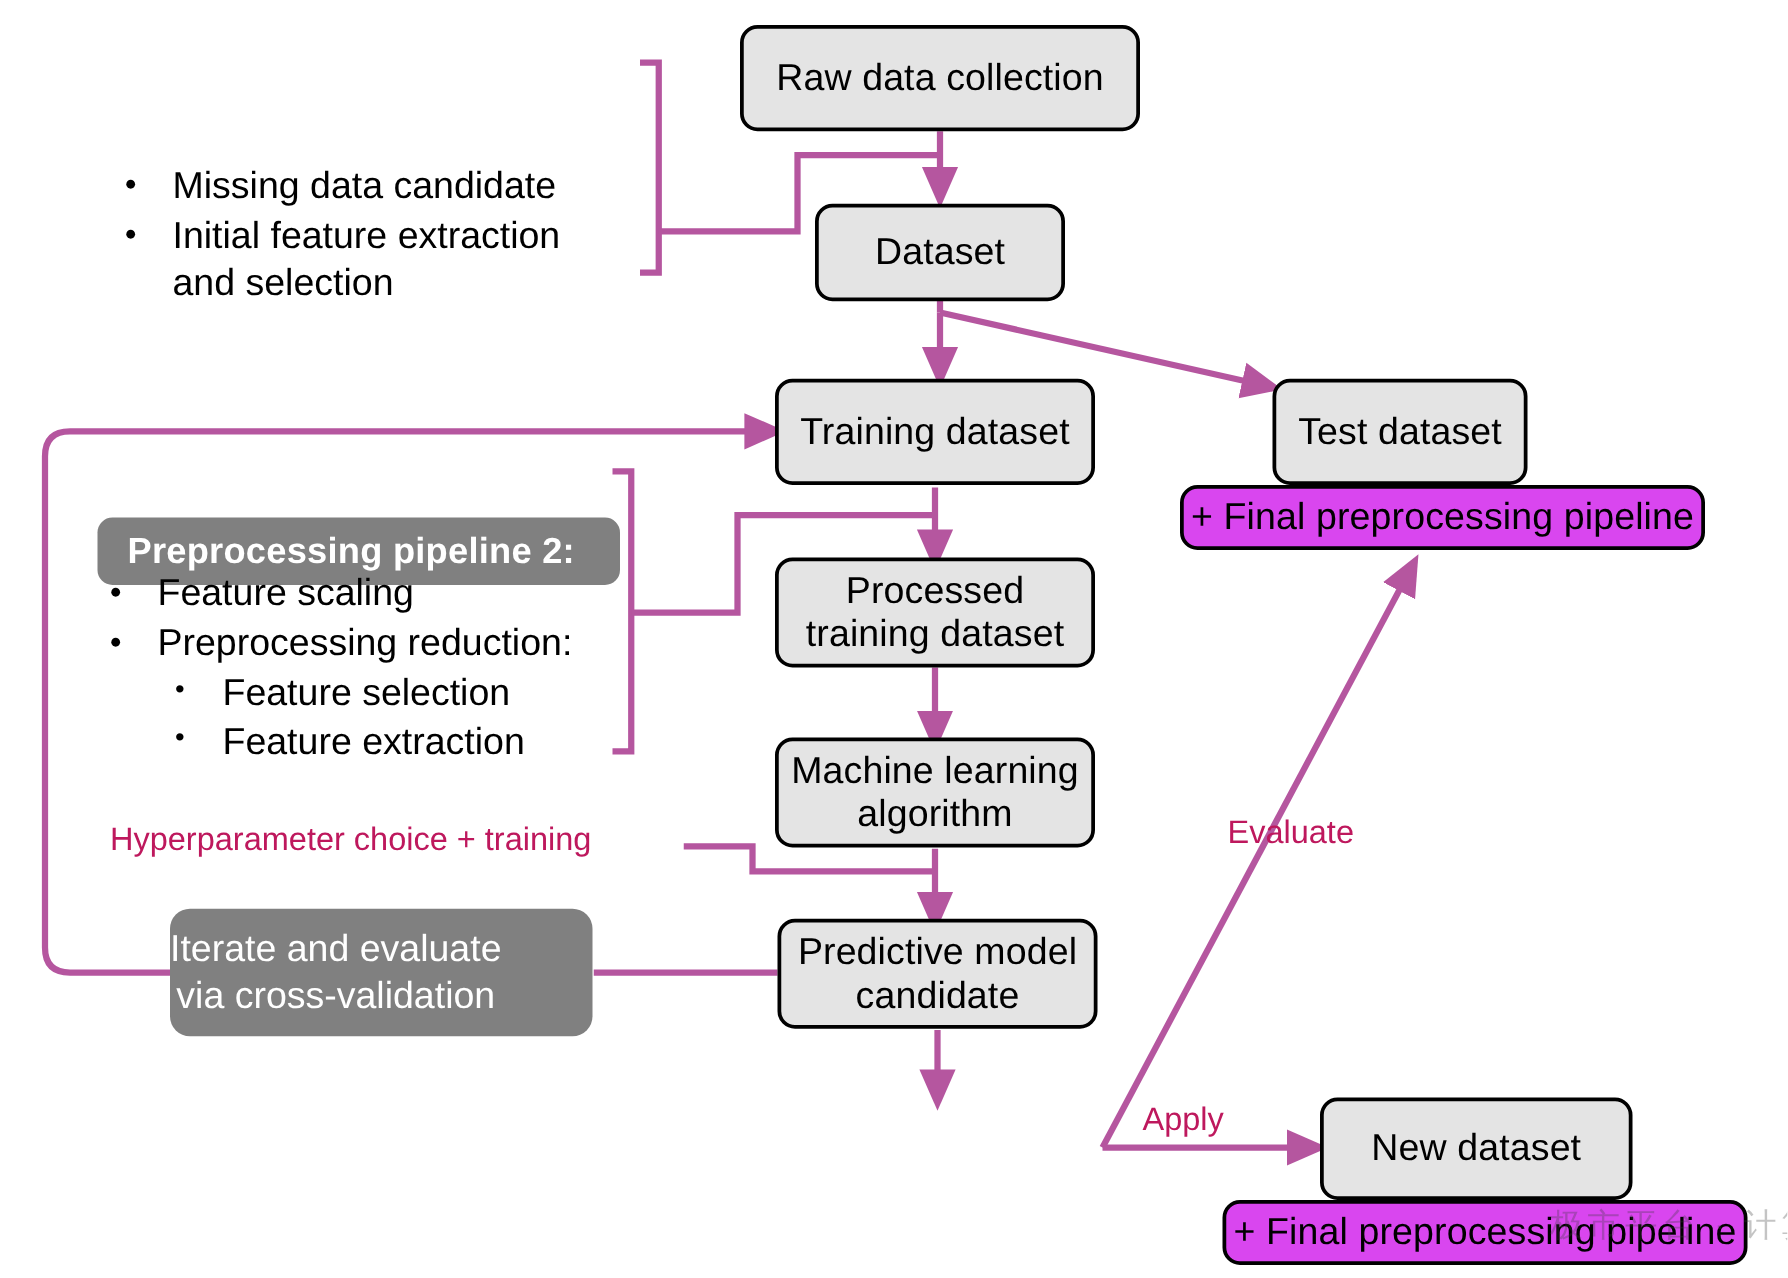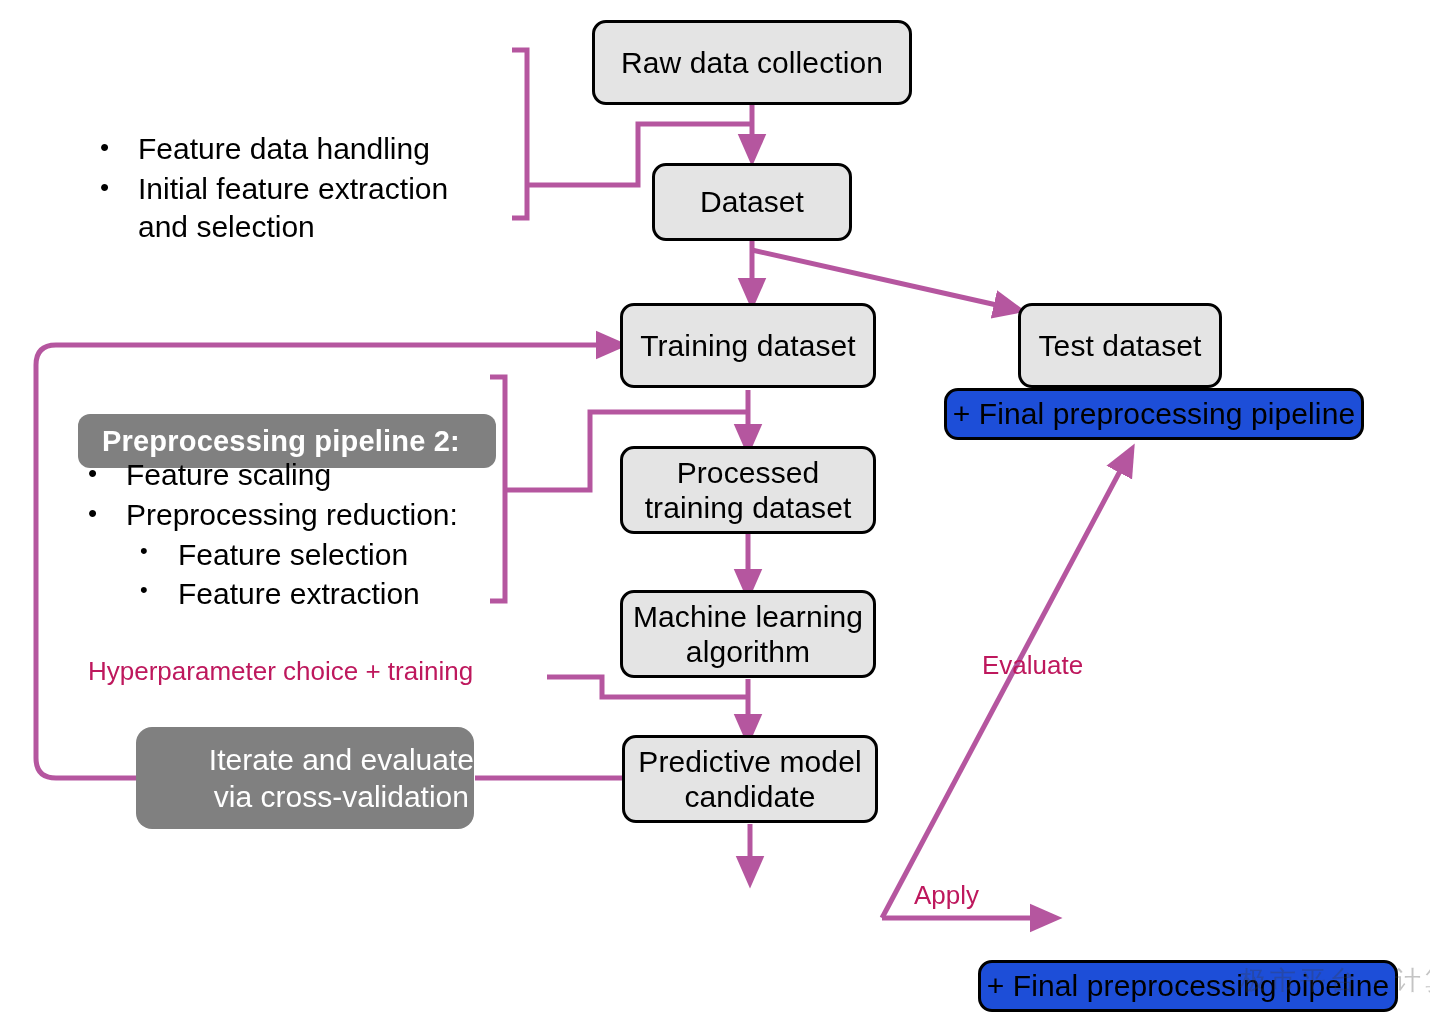--- a/index.html
+++ b/index.html
@@ -36,21 +36,21 @@
     align-items: center;
     justify-content: center;
     text-align: center;
     color: #000000;
     font-size: 30px;
     line-height: 1.18;
     letter-spacing: 0.1px;
     z-index: 3;
   }
   .node.plain {
-    background: #1d4ed8;
+    background: #d946ef;
     z-index: 2;
   }
   .gray-header {
     position: absolute;
     box-sizing: border-box;
     background: #808080;
     border-radius: 12px;
     color: #ffffff;
     font-weight: bold;
     display: flex;
@@ -60,21 +60,21 @@
     z-index: 3;
   }
   .gray-box {
     position: absolute;
     box-sizing: border-box;
     background: #808080;
     border-radius: 16px;
     color: #ffffff;
     display: flex;
     align-items: center;
-    justify-content: flex-end;
+    justify-content: flex-start;
     text-align: center;
     font-size: 30px;
     line-height: 1.24;
     z-index: 3;
   }
   .bullet-list {
     position: absolute;
     z-index: 3;
     color: #000000;
     font-size: 30px;
@@ -160,21 +160,21 @@
       <path d="M882,918 L1127,458" marker-end="url(#arrowhead)"></path>
 
       <path d="M882,918 L1046,918" marker-end="url(#arrowhead)"></path>
     </g>
   </svg>
 
 
   <div class="bullet-list" style="left:100px; top:130px; width:400px;">
     <div class="bullet-row">
       <span class="dot">•</span>
-      <span class="txt">Feature data handling</span>
+      <span class="txt">Missing data candidate</span>
     </div>
     <div class="bullet-row">
       <span class="dot">•</span>
       <span class="txt">Initial feature extraction and selection</span>
     </div>
   </div>
 
   <div class="gray-header" style="left:78px; top:414px; width:418px; height:54px; padding-left:24px;">
     <span>Preprocessing pipeline 2:</span>
   </div>
@@ -232,20 +232,23 @@
 
   <div class="node" style="left:620px; top:590px; width:256px; height:88px;">
     <span class="ml">Machine learning<br>algorithm</span>
   </div>
 
   <div class="node" style="left:622px; top:735px; width:256px; height:88px;">
     <span class="ml">Predictive model<br>candidate</span>
   </div>
 
 
+  <div class="node" style="left:1056px; top:878px; width:250px; height:82px;">
+    <span>New dataset</span>
+  </div>
 
   <div class="node plain" style="left:978px; top:960px; width:420px; height:52px;">
     <span>+ Final preprocessing pipeline</span>
   </div>
 
   <div class="free-label" style="left:982px; top:650px;">
     <span>Evaluate</span>
   </div>
 
   <div class="free-label" style="left:914px; top:880px;">

